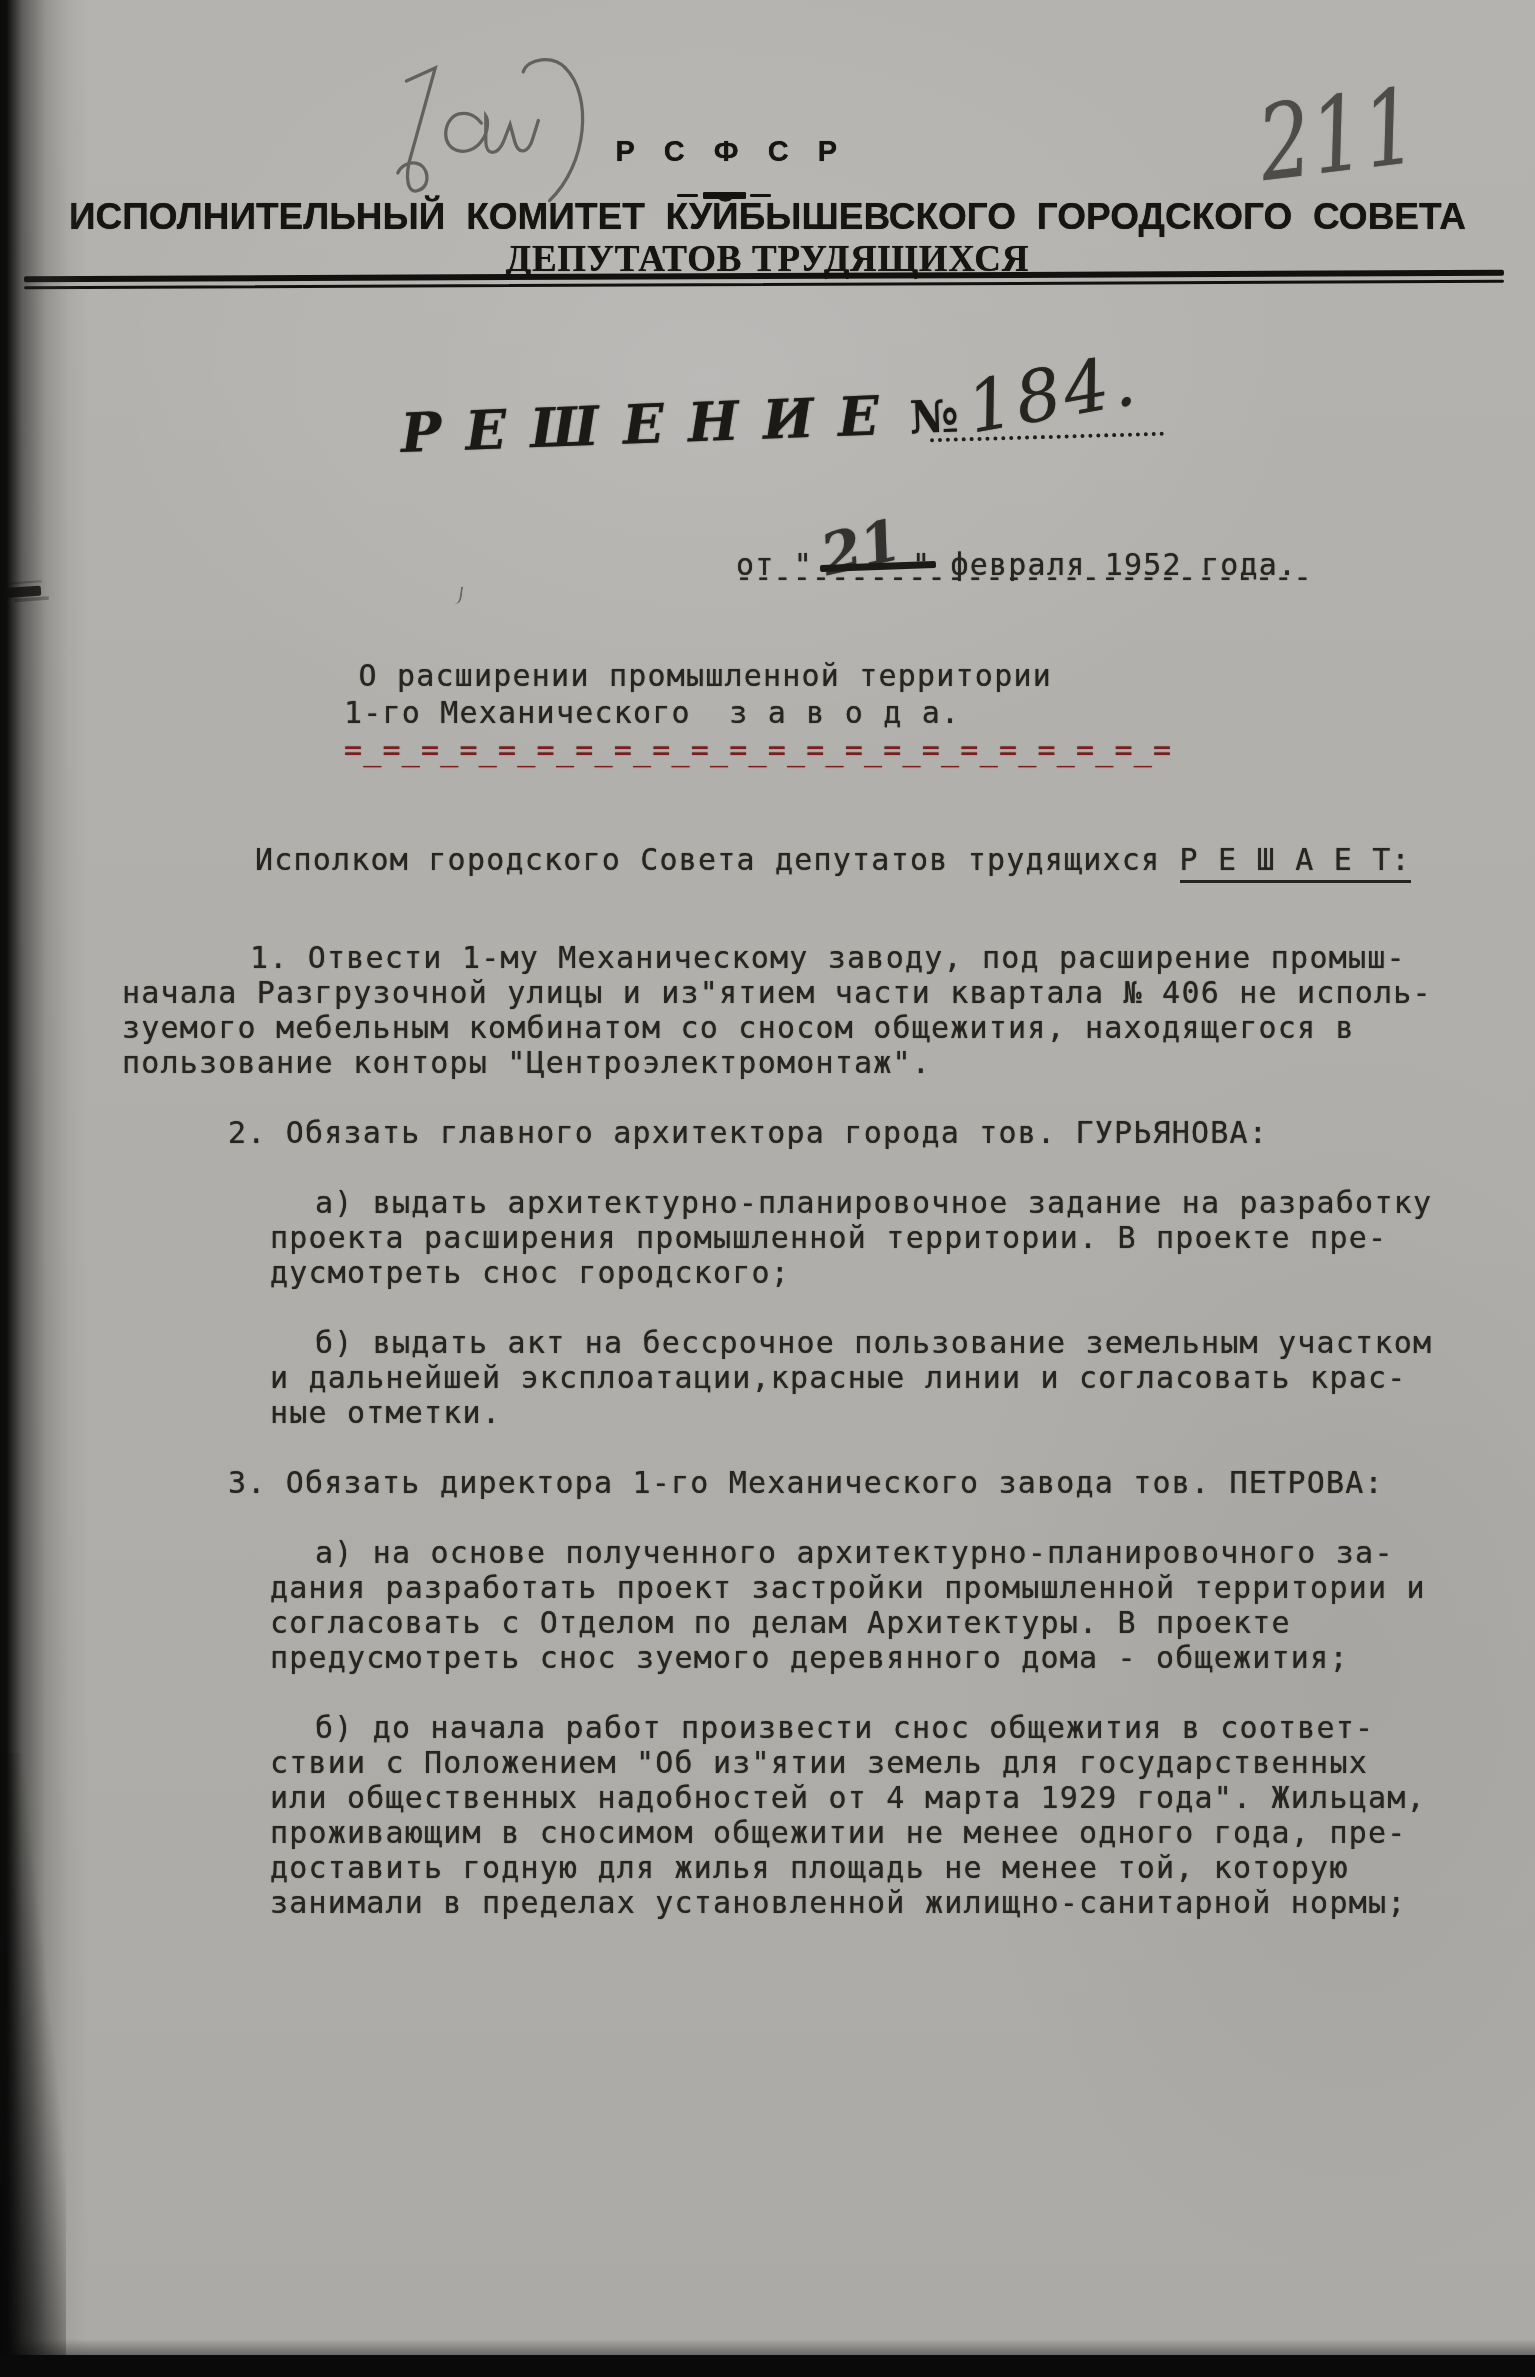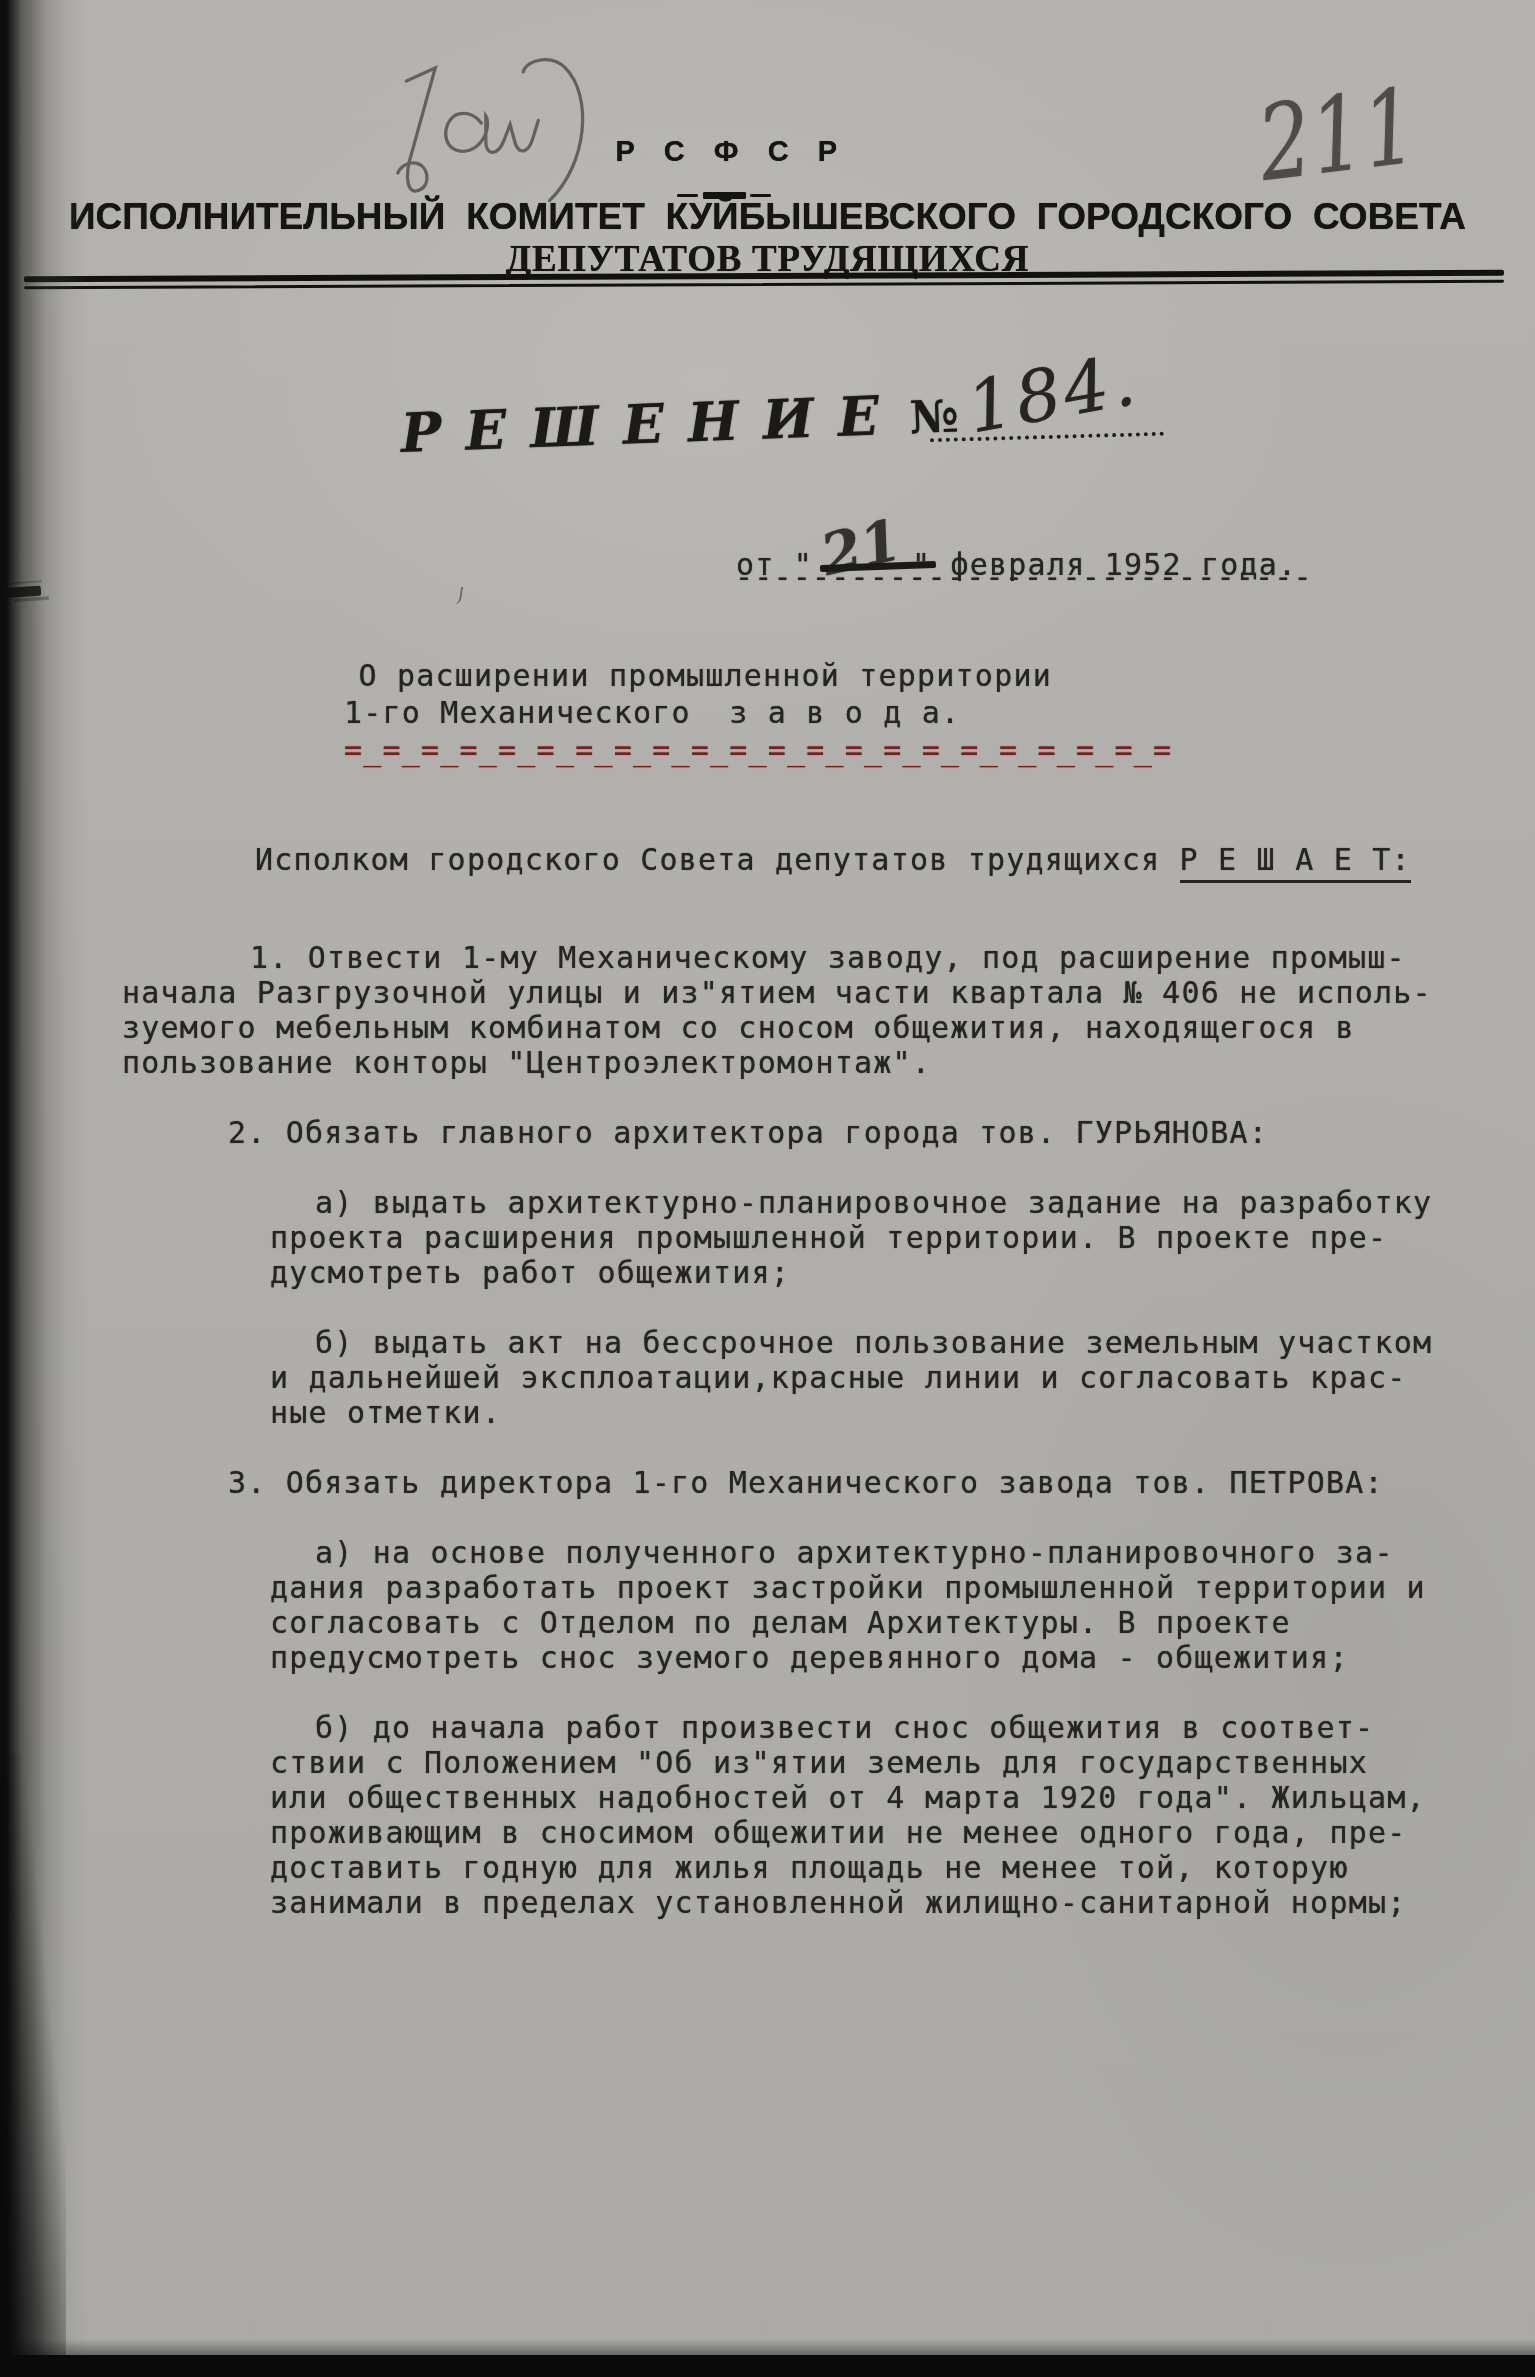--- a/index.html
+++ b/index.html
@@ -169,40 +169,40 @@
       <div class="type tline">начала Разгрузочной улицы и из"ятием части квартала № 406 не исполь-</div>
       <div class="type tline">зуемого мебельным комбинатом со сносом общежития, находящегося в</div>
       <div class="type tline">пользование конторы "Центроэлектромонтаж".</div>
     </div>
     <div class="para p-num">
       <div class="type tline first">2. Обязать главного архитектора города тов. ГУРЬЯНОВА:</div>
     </div>
     <div class="para p-item">
       <div class="type tline first">а) выдать архитектурно-планировочное задание на разработку</div>
       <div class="type tline">проекта расширения промышленной территории. В проекте пре-</div>
-      <div class="type tline">дусмотреть работ общежития;</div>
+      <div class="type tline">дусмотреть снос городского;</div>
     </div>
     <div class="para p-item">
       <div class="type tline first">б) выдать акт на бессрочное пользование земельным участком</div>
       <div class="type tline">и дальнейшей эксплоатации,красные линии и согласовать крас-</div>
       <div class="type tline">ные отметки.</div>
     </div>
     <div class="para p-num">
       <div class="type tline first">3. Обязать директора 1-го Механического завода тов. ПЕТРОВА:</div>
     </div>
     <div class="para p-item">
       <div class="type tline first">а) на основе полученного архитектурно-планировочного за-</div>
       <div class="type tline">дания разработать проект застройки промышленной территории и</div>
       <div class="type tline">согласовать с Отделом по делам Архитектуры. В проекте</div>
       <div class="type tline">предусмотреть снос зуемого деревянного дома - общежития;</div>
     </div>
     <div class="para p-item">
       <div class="type tline first">б) до начала работ произвести снос общежития в соответ-</div>
       <div class="type tline">ствии с Положением "Об из"ятии земель для государственных</div>
-      <div class="type tline">или общественных надобностей от 4 марта 1920 года". Жильцам,</div>
+      <div class="type tline">или общественных надобностей от 4 марта 1929 года". Жильцам,</div>
       <div class="type tline">проживающим в сносимом общежитии не менее одного года, пре-</div>
       <div class="type tline">доставить годную для жилья площадь не менее той, которую</div>
       <div class="type tline">занимали в пределах установленной жилищно-санитарной нормы;</div>
     </div>
   </div>
 
 <div class="abs tear"></div>
 <div class="abs speck"></div>
 <div class="abs edge-left"></div>
 <div class="abs edge-left-bottom"></div>

